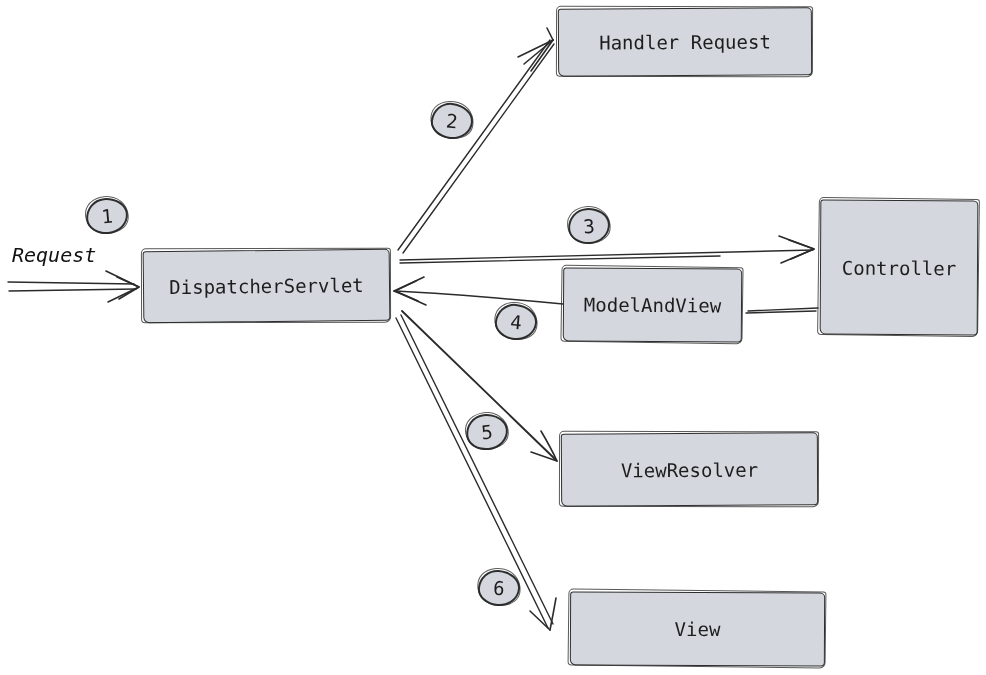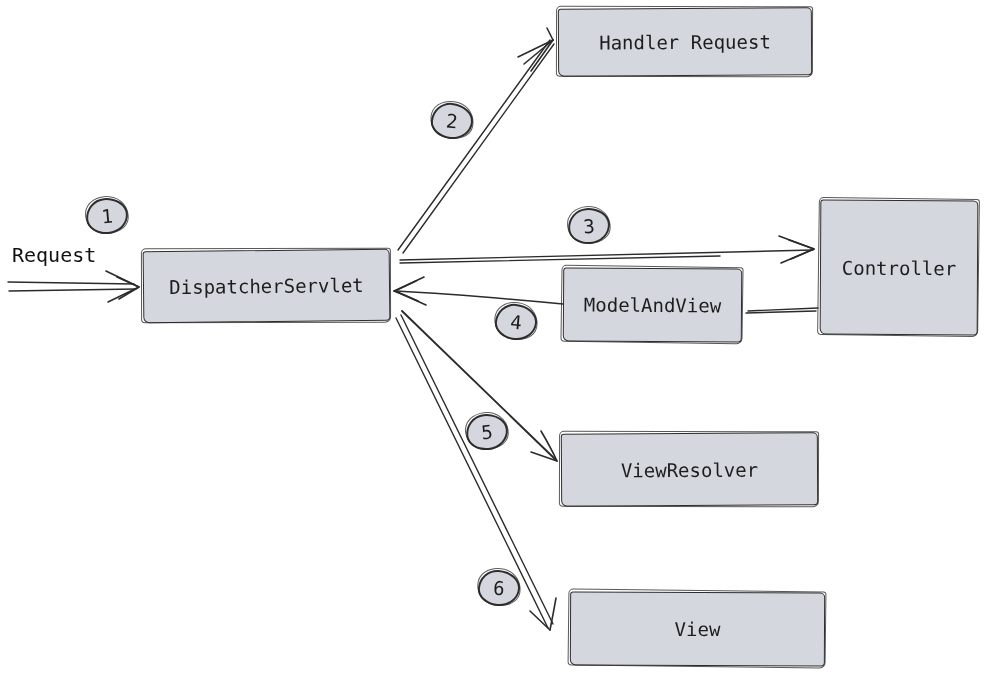--- a/index.html
+++ b/index.html
@@ -134,21 +134,21 @@
     </g>
 
     <g>
       <path class="stroke" d="M396,318 L548,628"></path>
       <path class="stroke" d="M401,315 L553,624"></path>
       <path class="stroke head" d="M530,611 L550,630"></path>
       <path class="stroke head" d="M556,598 Q553,615 550,630"></path>
     </g>
   </svg>
 
-  <div class="free-label" style="left:12px; top:243px;">Request</div>
+  <div class="free-label" style="left:12px; top:243px;font-style:italic;">Request</div>
 
   <div class="node" style="left:558px; top:8px; width:254px; height:68px; transform:rotate(-0.3deg);">
     <span>Handler Request</span>
   </div>
 
   <div class="node" style="left:143px; top:250px; width:247px; height:72px; transform:rotate(-0.6deg);">
     <span>DispatcherServlet</span>
   </div>
 
   <div class="node" style="left:820px; top:200px; width:158px; height:135px; transform:rotate(0.3deg);text-align:center;">

